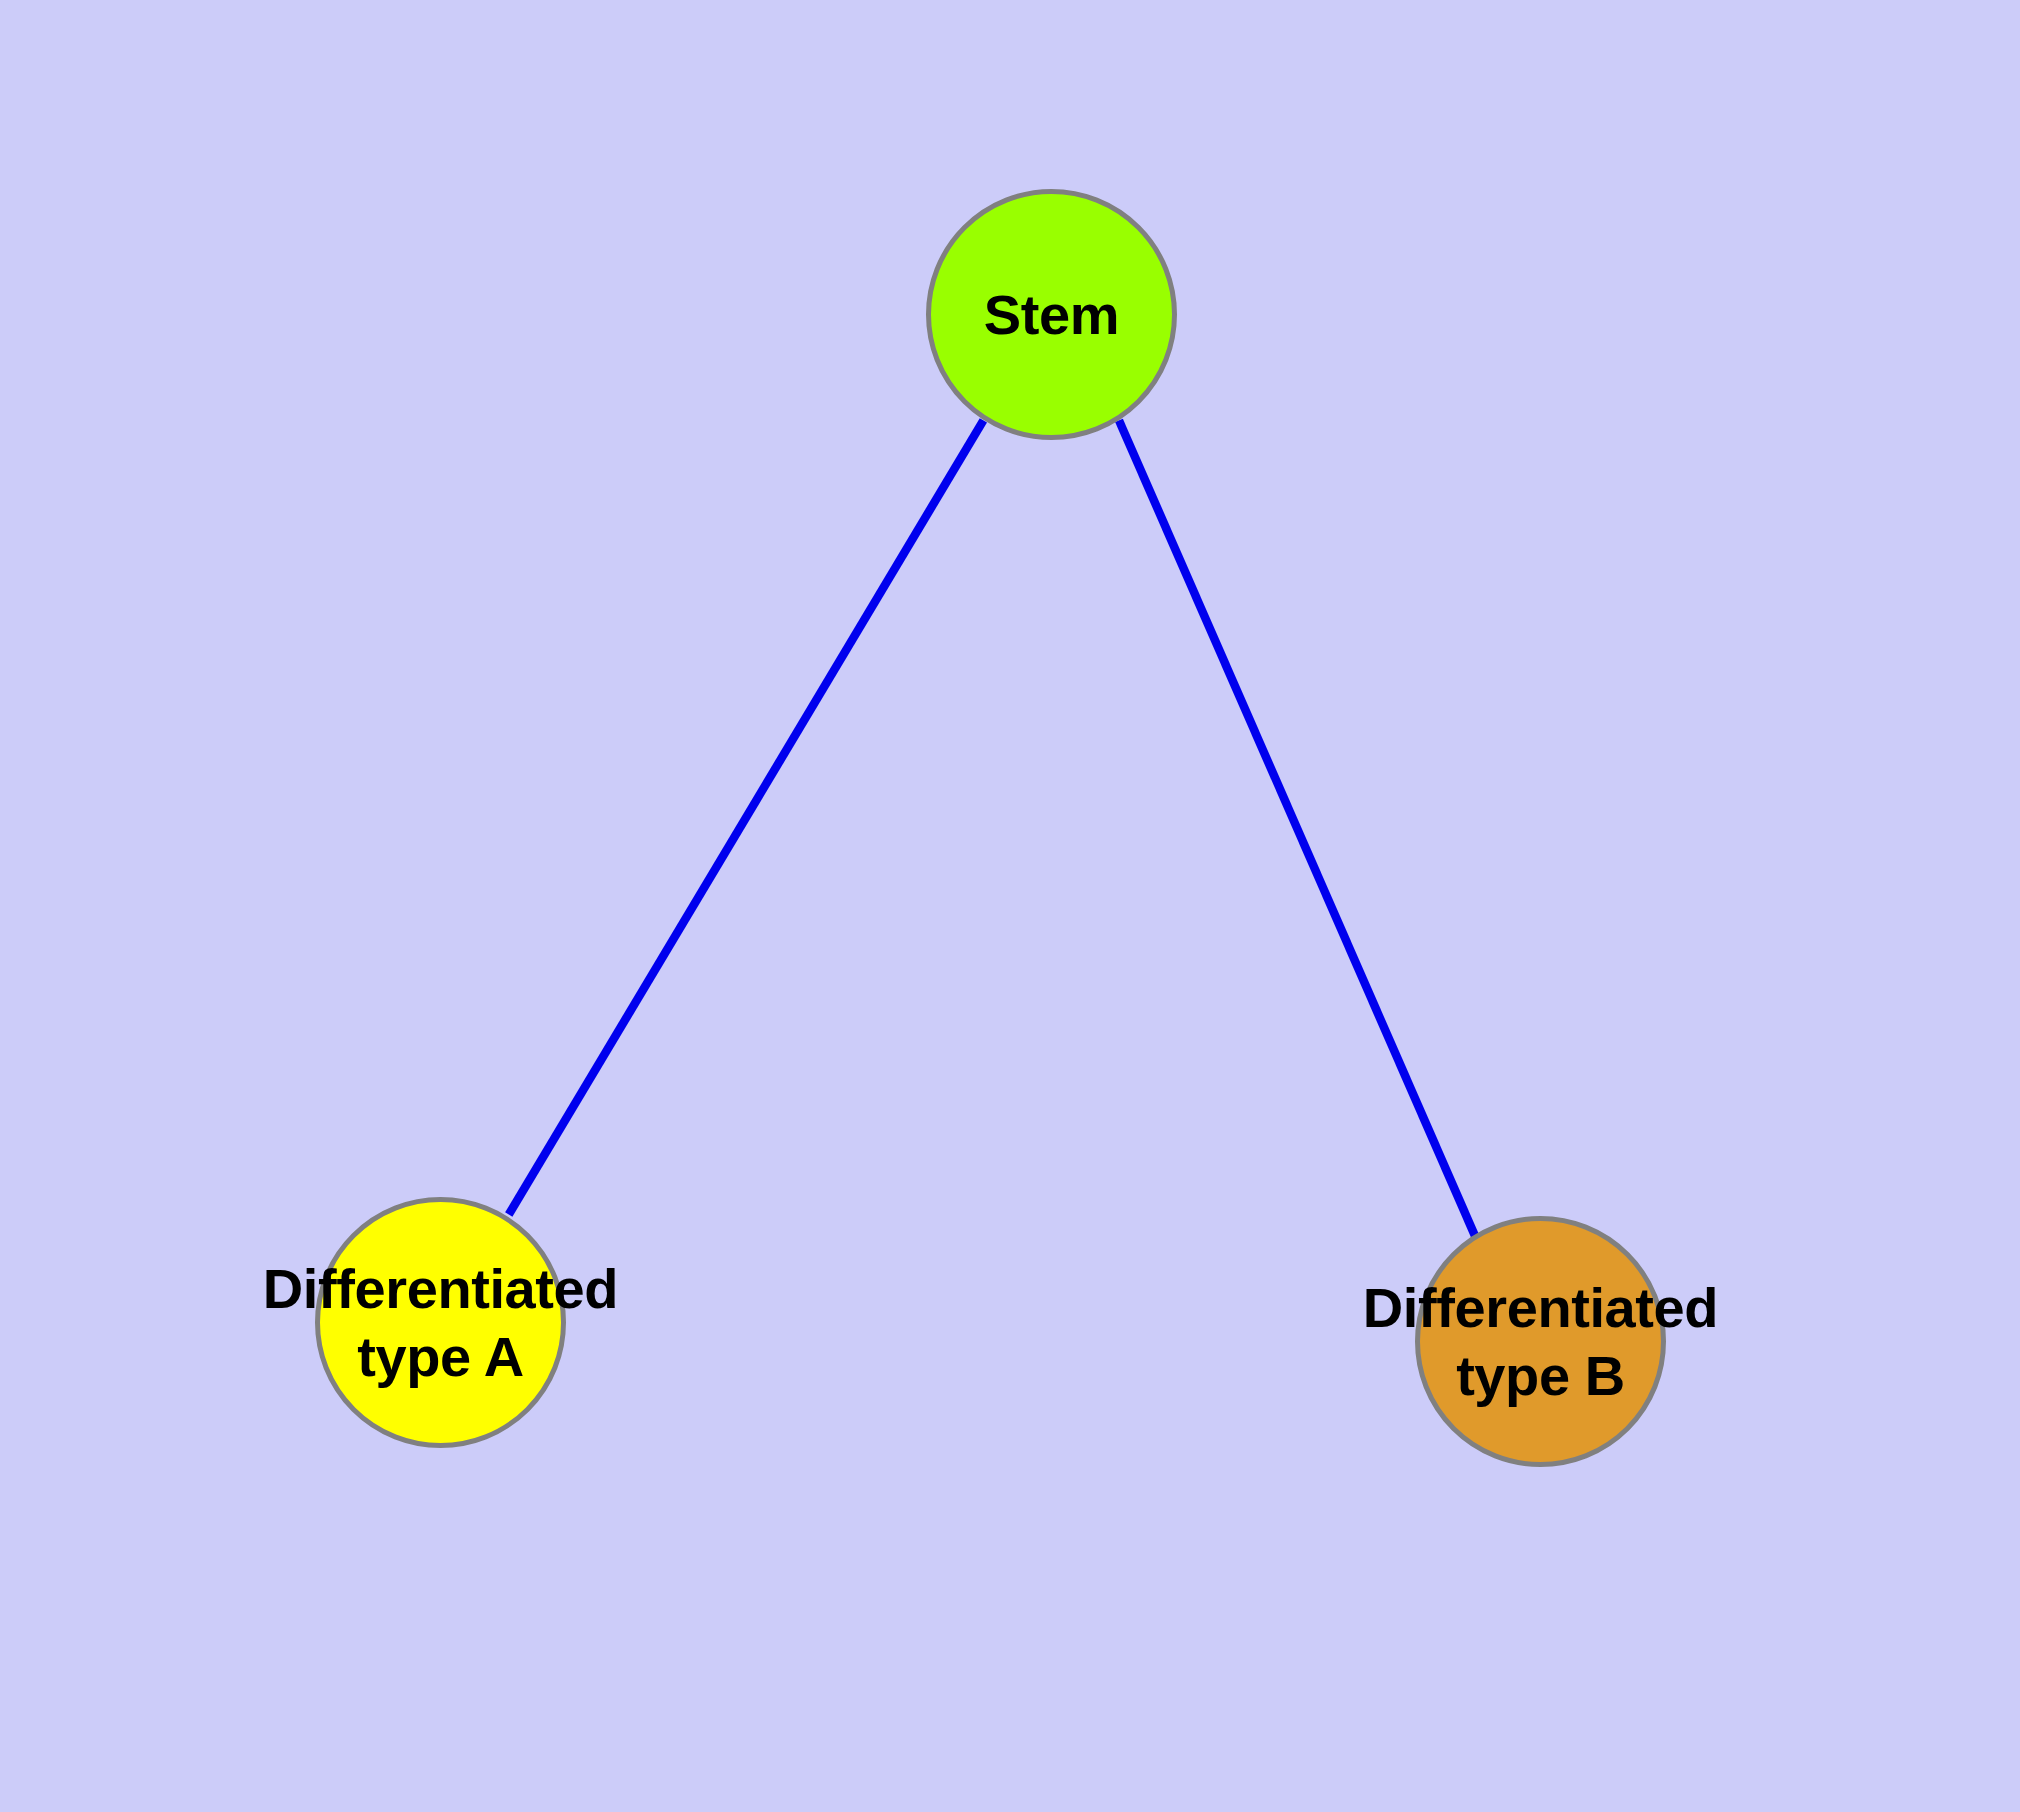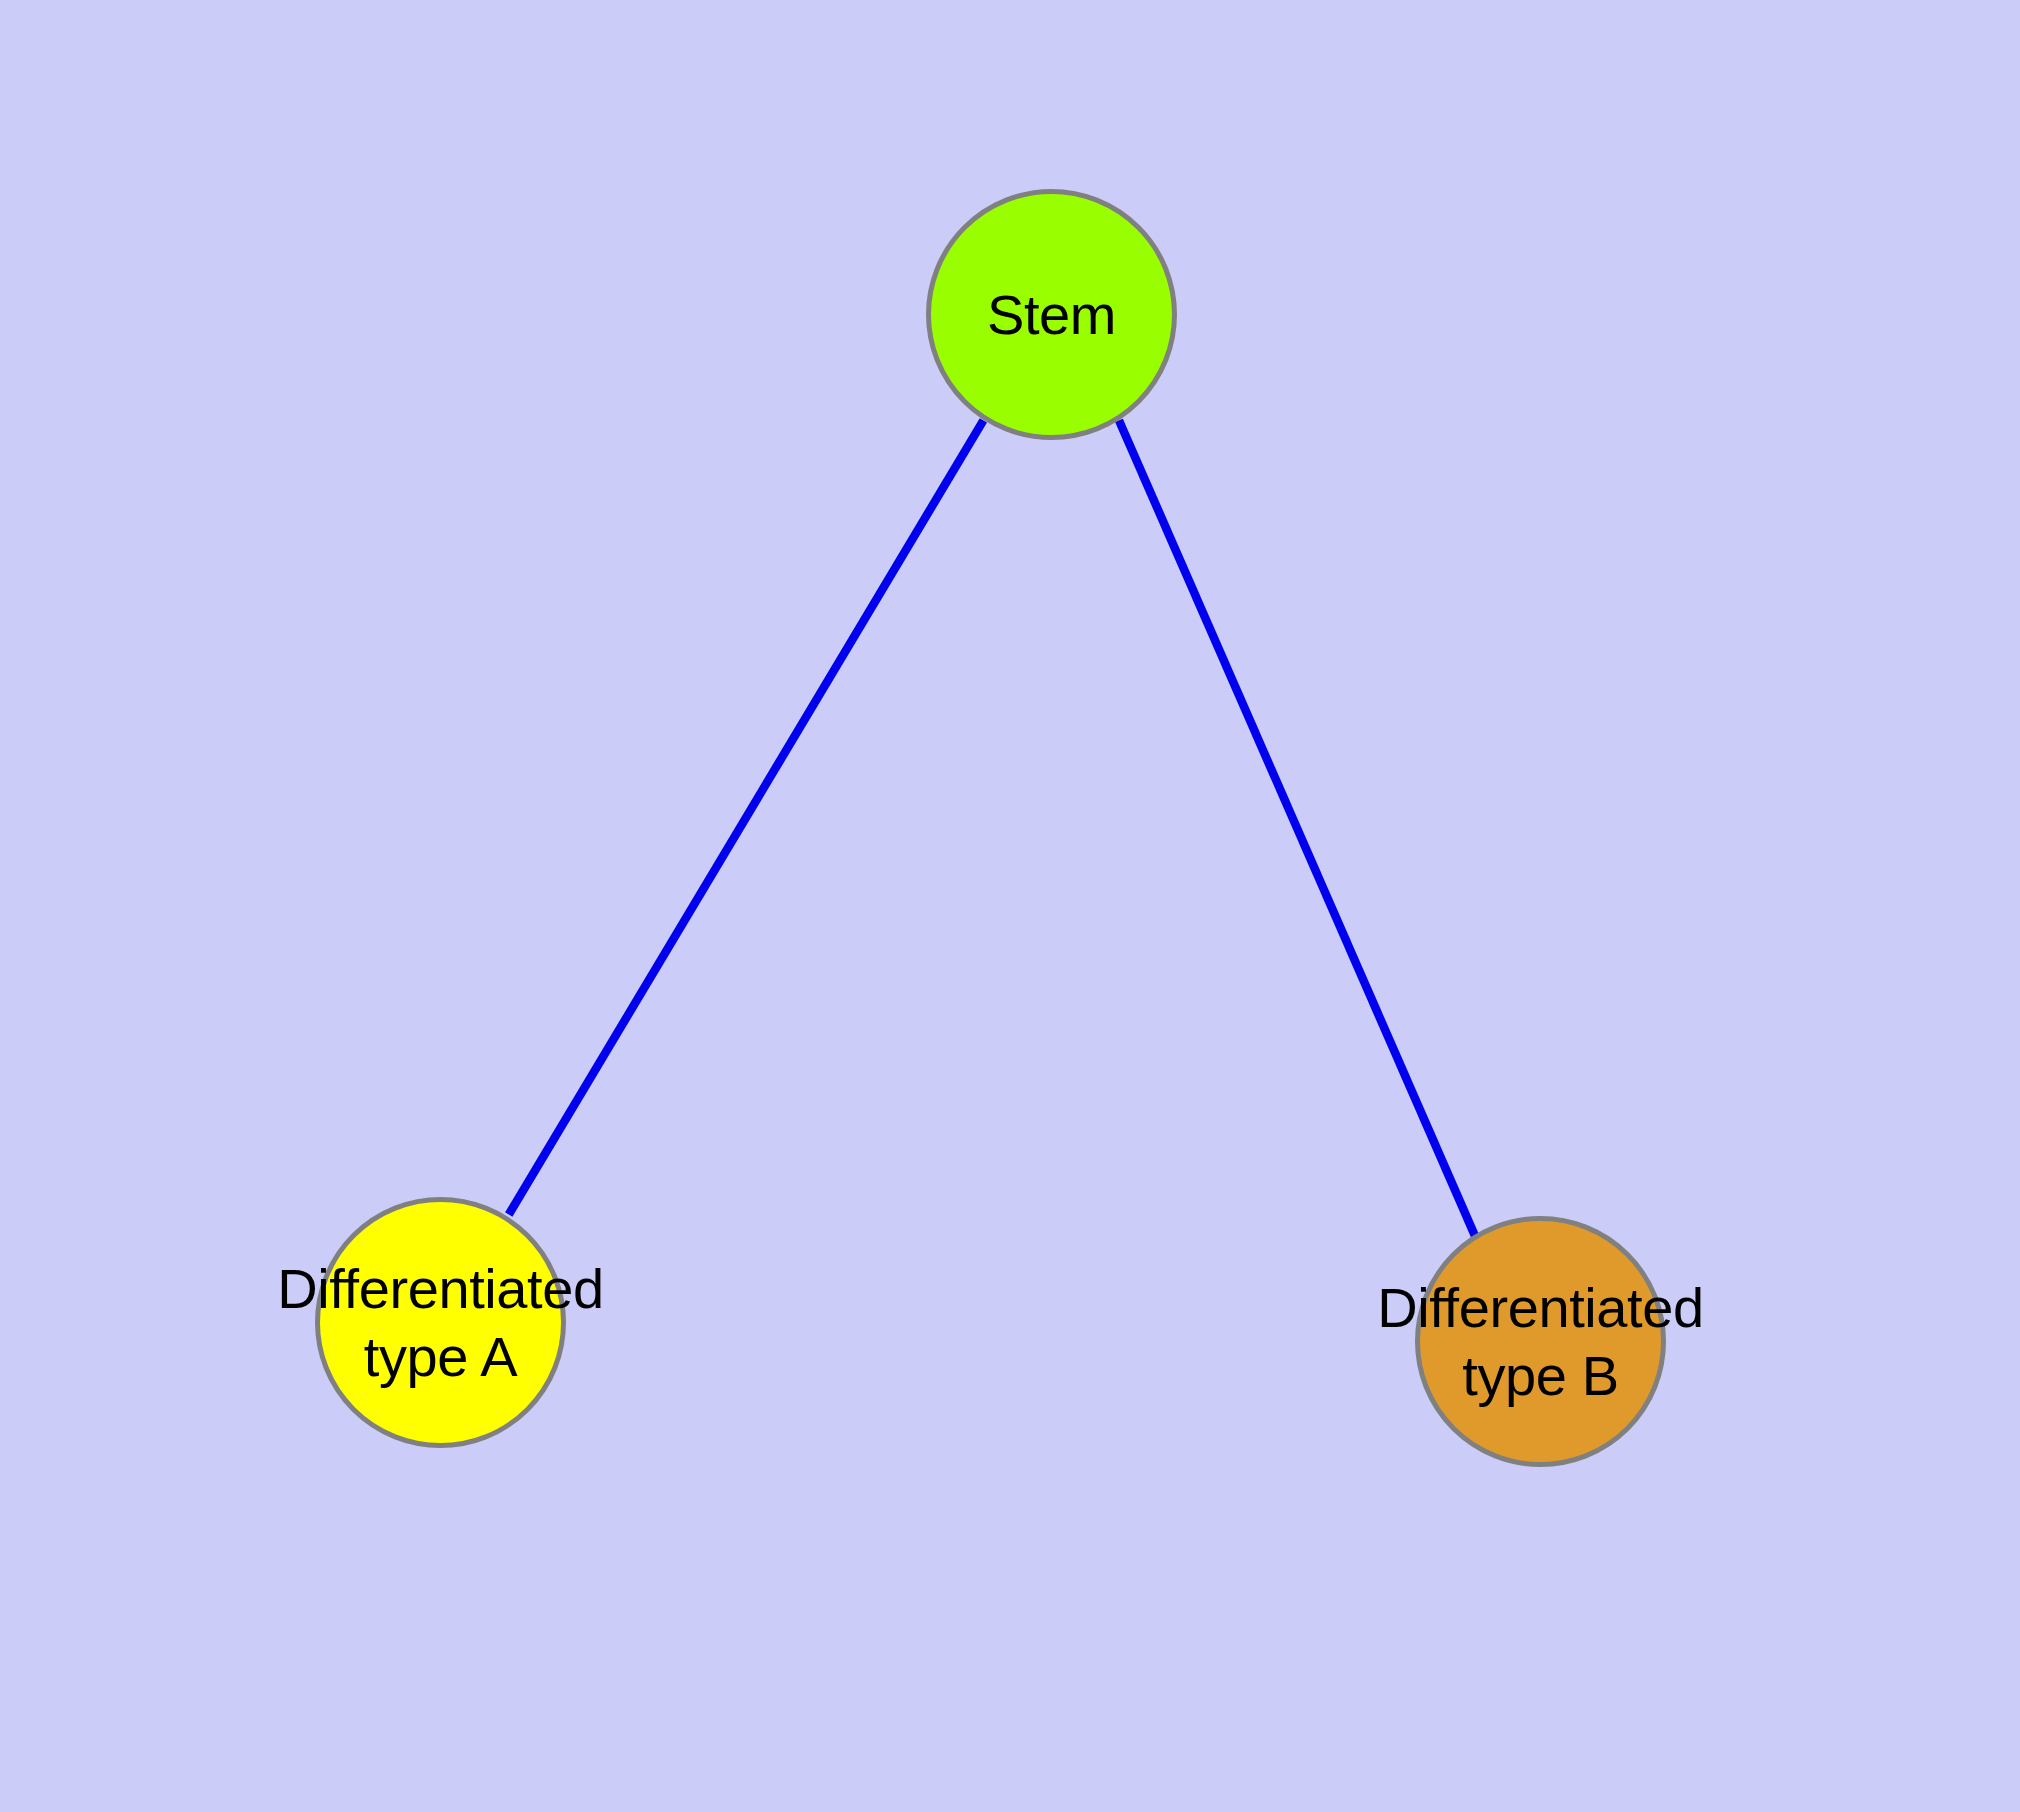--- a/index.html
+++ b/index.html
@@ -34,21 +34,21 @@
     align-items: center;
     justify-content: center;
   }
   .node-label {
     position: absolute;
     left: 50%;
     top: 50%;
     transform: translate(-50%, -50%);
     white-space: pre;
     text-align: center;
-    font-weight: normal;
+    font-weight: bold;
     color: #000000;
     font-size: 56px;
     line-height: 1.22;
     letter-spacing: -0.4px;
     pointer-events: none;
   }
 </style>
 </head>
 <body>
 

